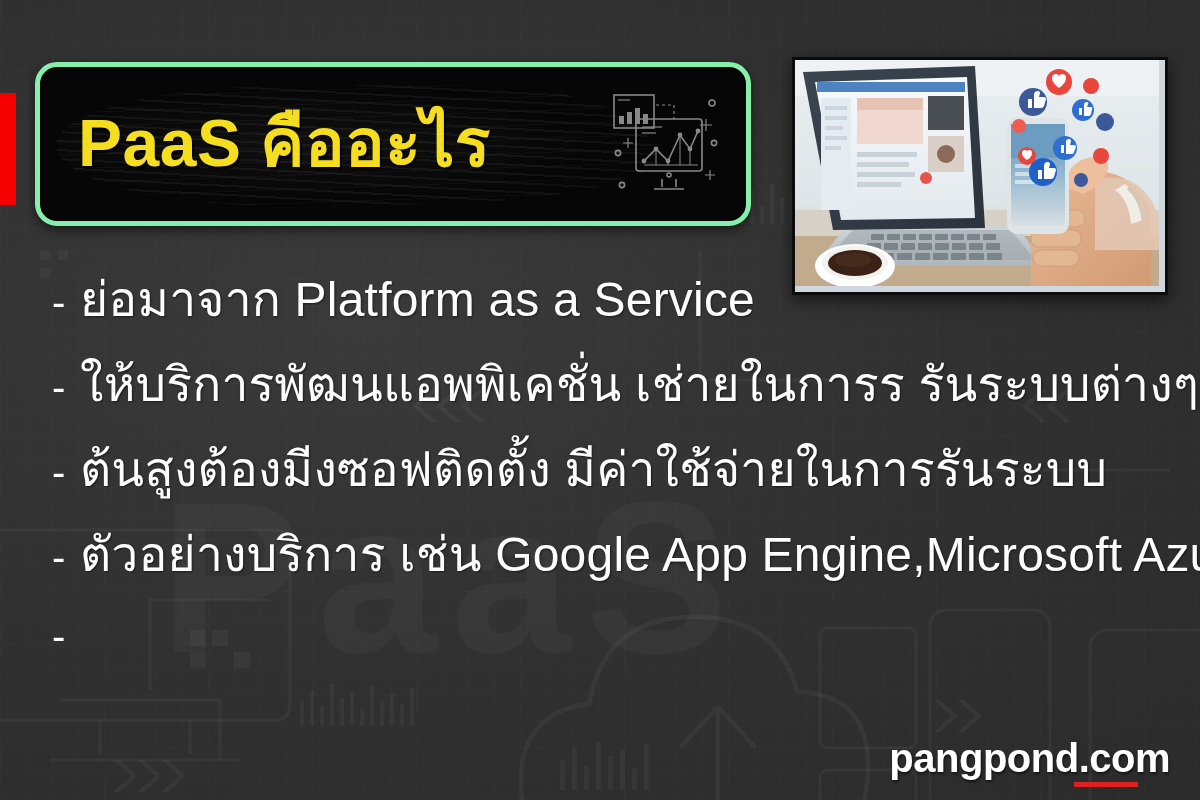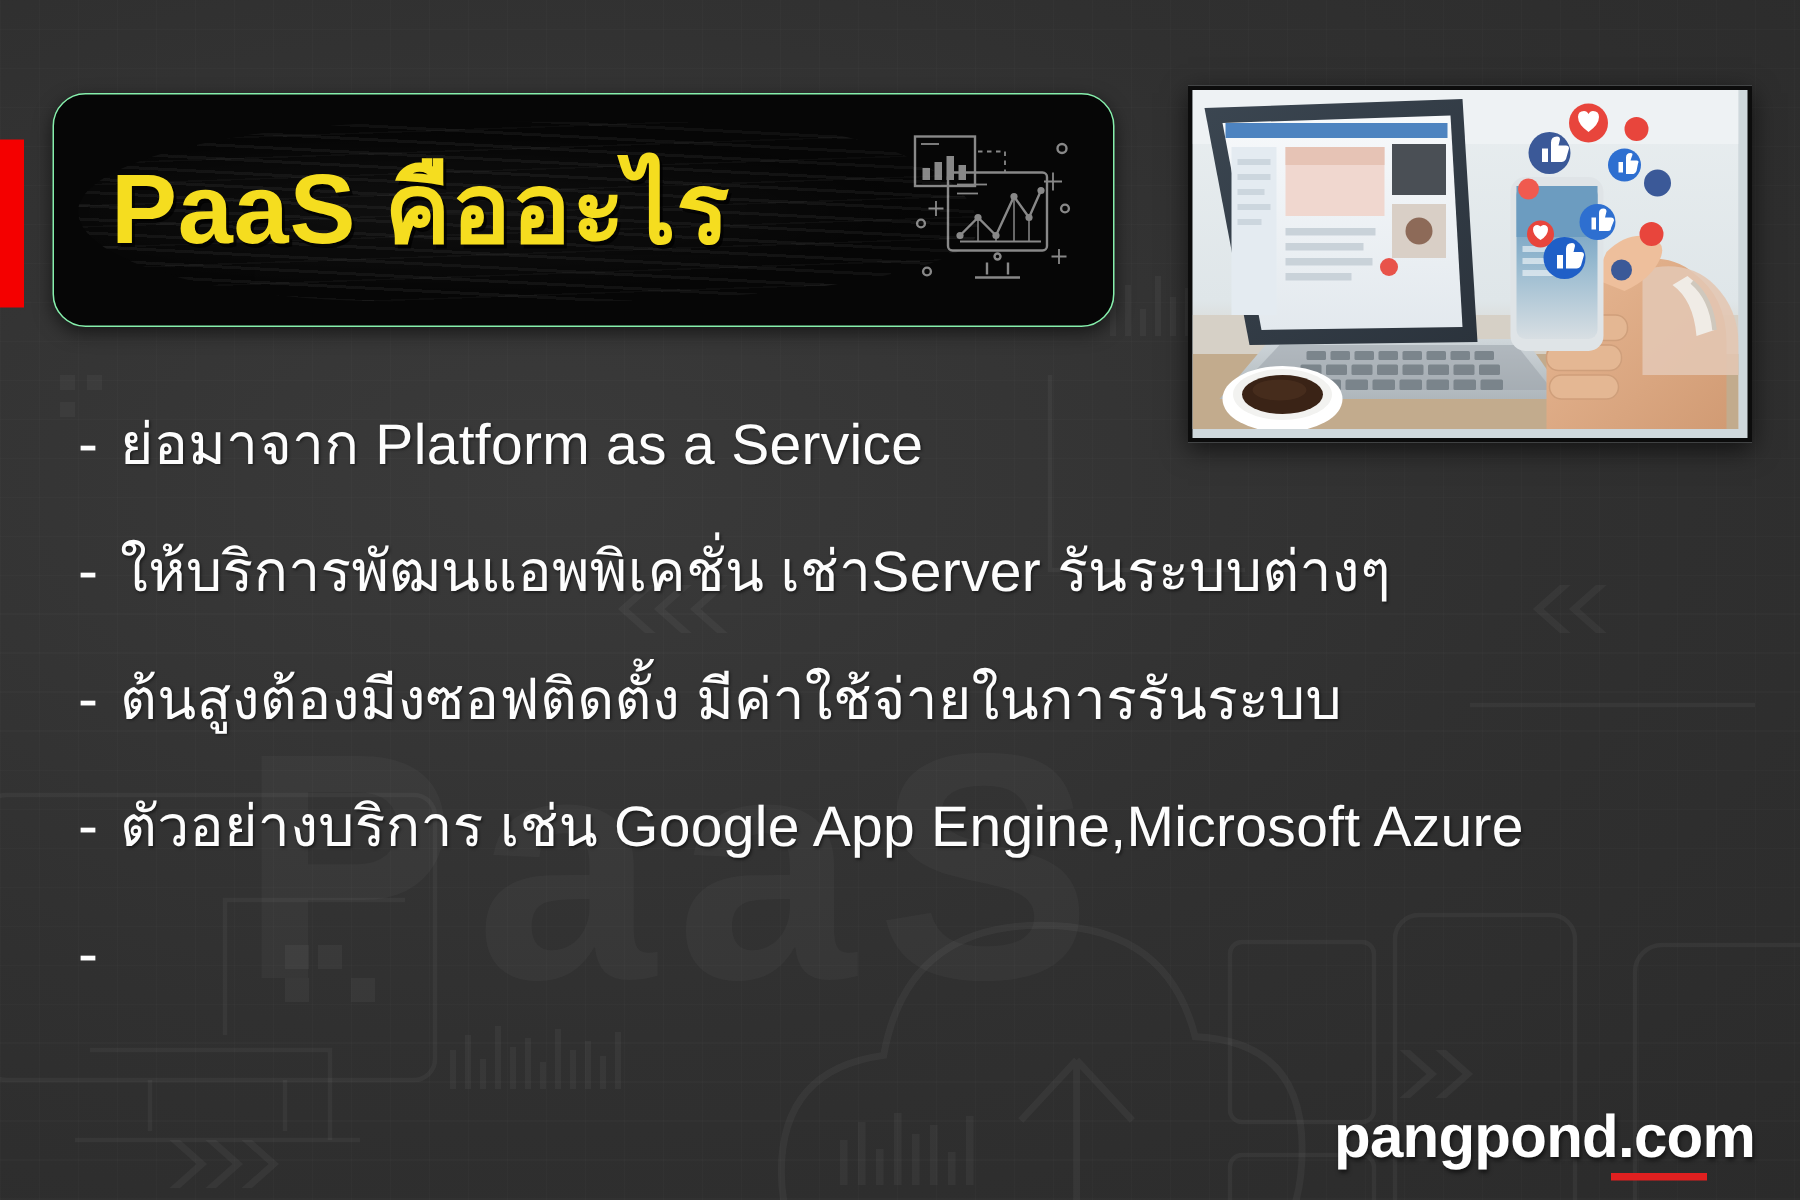--- a/index.html
+++ b/index.html
@@ -64,21 +64,21 @@
   }
 
   
   .title-plaque {
     position: absolute;
     left: 35px;
     top: 62px;
     width: 706px;
     height: 154px;
     background: #060606;
-    border: 1px solid #86efac;
+    border: 5px solid #86efac;
     border-radius: 22px;
     overflow: hidden;
     box-shadow: 0 4px 12px rgba(0,0,0,0.55);
   }
   .brush {
     position: absolute;
     left: 16px;
     top: 18px;
     width: 600px;
     height: 120px;
@@ -141,21 +141,21 @@
   .bullet-dash {
     color: #ffffff;
     font-size: 40px;
     font-weight: 400;
     width: 28px;
     flex: 0 0 28px;
     line-height: 1;
   }
   .bullet-text {
     color: #fdfdfd;
-    font-size: 38px;
+    font-size: 48px;
     font-weight: 400;
     line-height: 1;
     letter-spacing: 0.2px;
     text-shadow: 1px 1px 2px rgba(0,0,0,0.5);
   }
 
   
   .brand {
     position: absolute;
     right: 30px;
@@ -468,21 +468,21 @@
     </svg>
   </div>
 
   <div class="bullets">
     <div class="bullet-row">
       <span class="bullet-dash">-</span>
       <span class="bullet-text">ย่อมาจาก Platform as a Service</span>
     </div>
     <div class="bullet-row">
       <span class="bullet-dash">-</span>
-      <span class="bullet-text">ให้บริการพัฒนแอพพิเคชั่น เช่าServer รันระบบต่างๆ</span>
+      <span class="bullet-text">ให้บริการพัฒนแอพพิเคชั่น เช่ายในการร รันระบบต่างๆ</span>
     </div>
     <div class="bullet-row">
       <span class="bullet-dash">-</span>
       <span class="bullet-text">ต้นสูงต้องมีงซอฟติดตั้ง มีค่าใช้จ่ายในการรันระบบ</span>
     </div>
     <div class="bullet-row">
       <span class="bullet-dash">-</span>
       <span class="bullet-text">ตัวอย่างบริการ เช่น Google App Engine,Microsoft Azure</span>
     </div>
     <div class="bullet-row">

